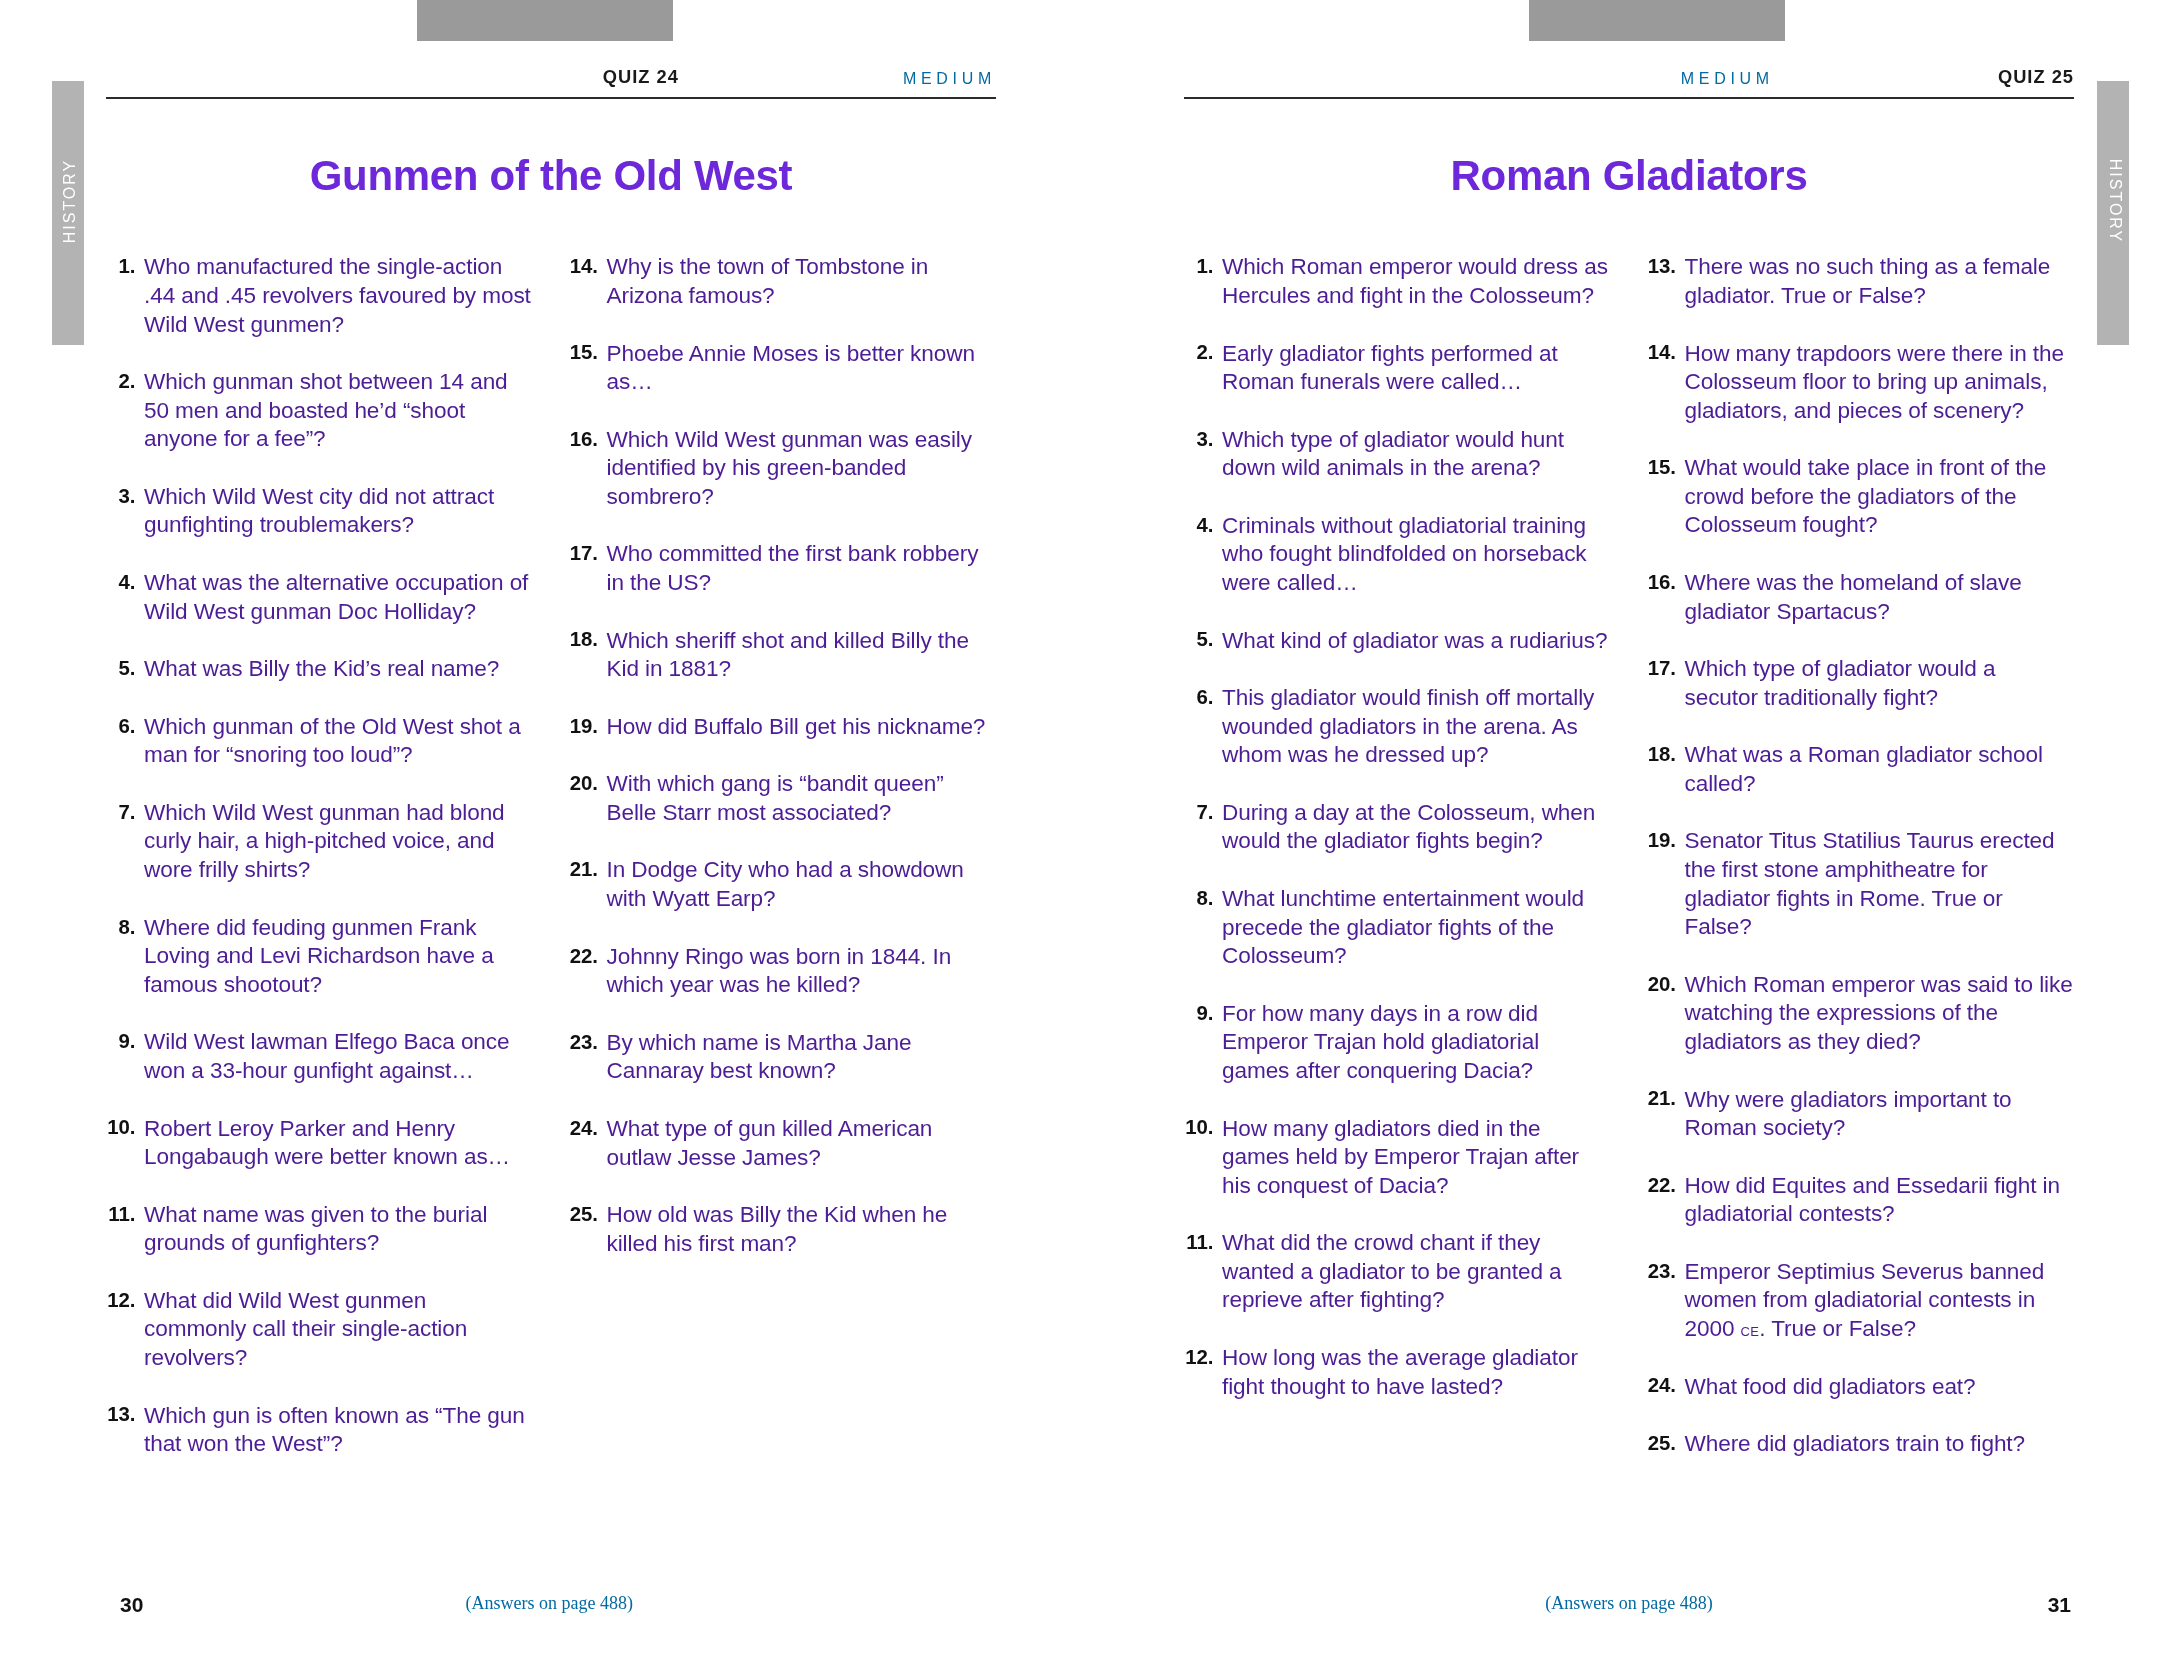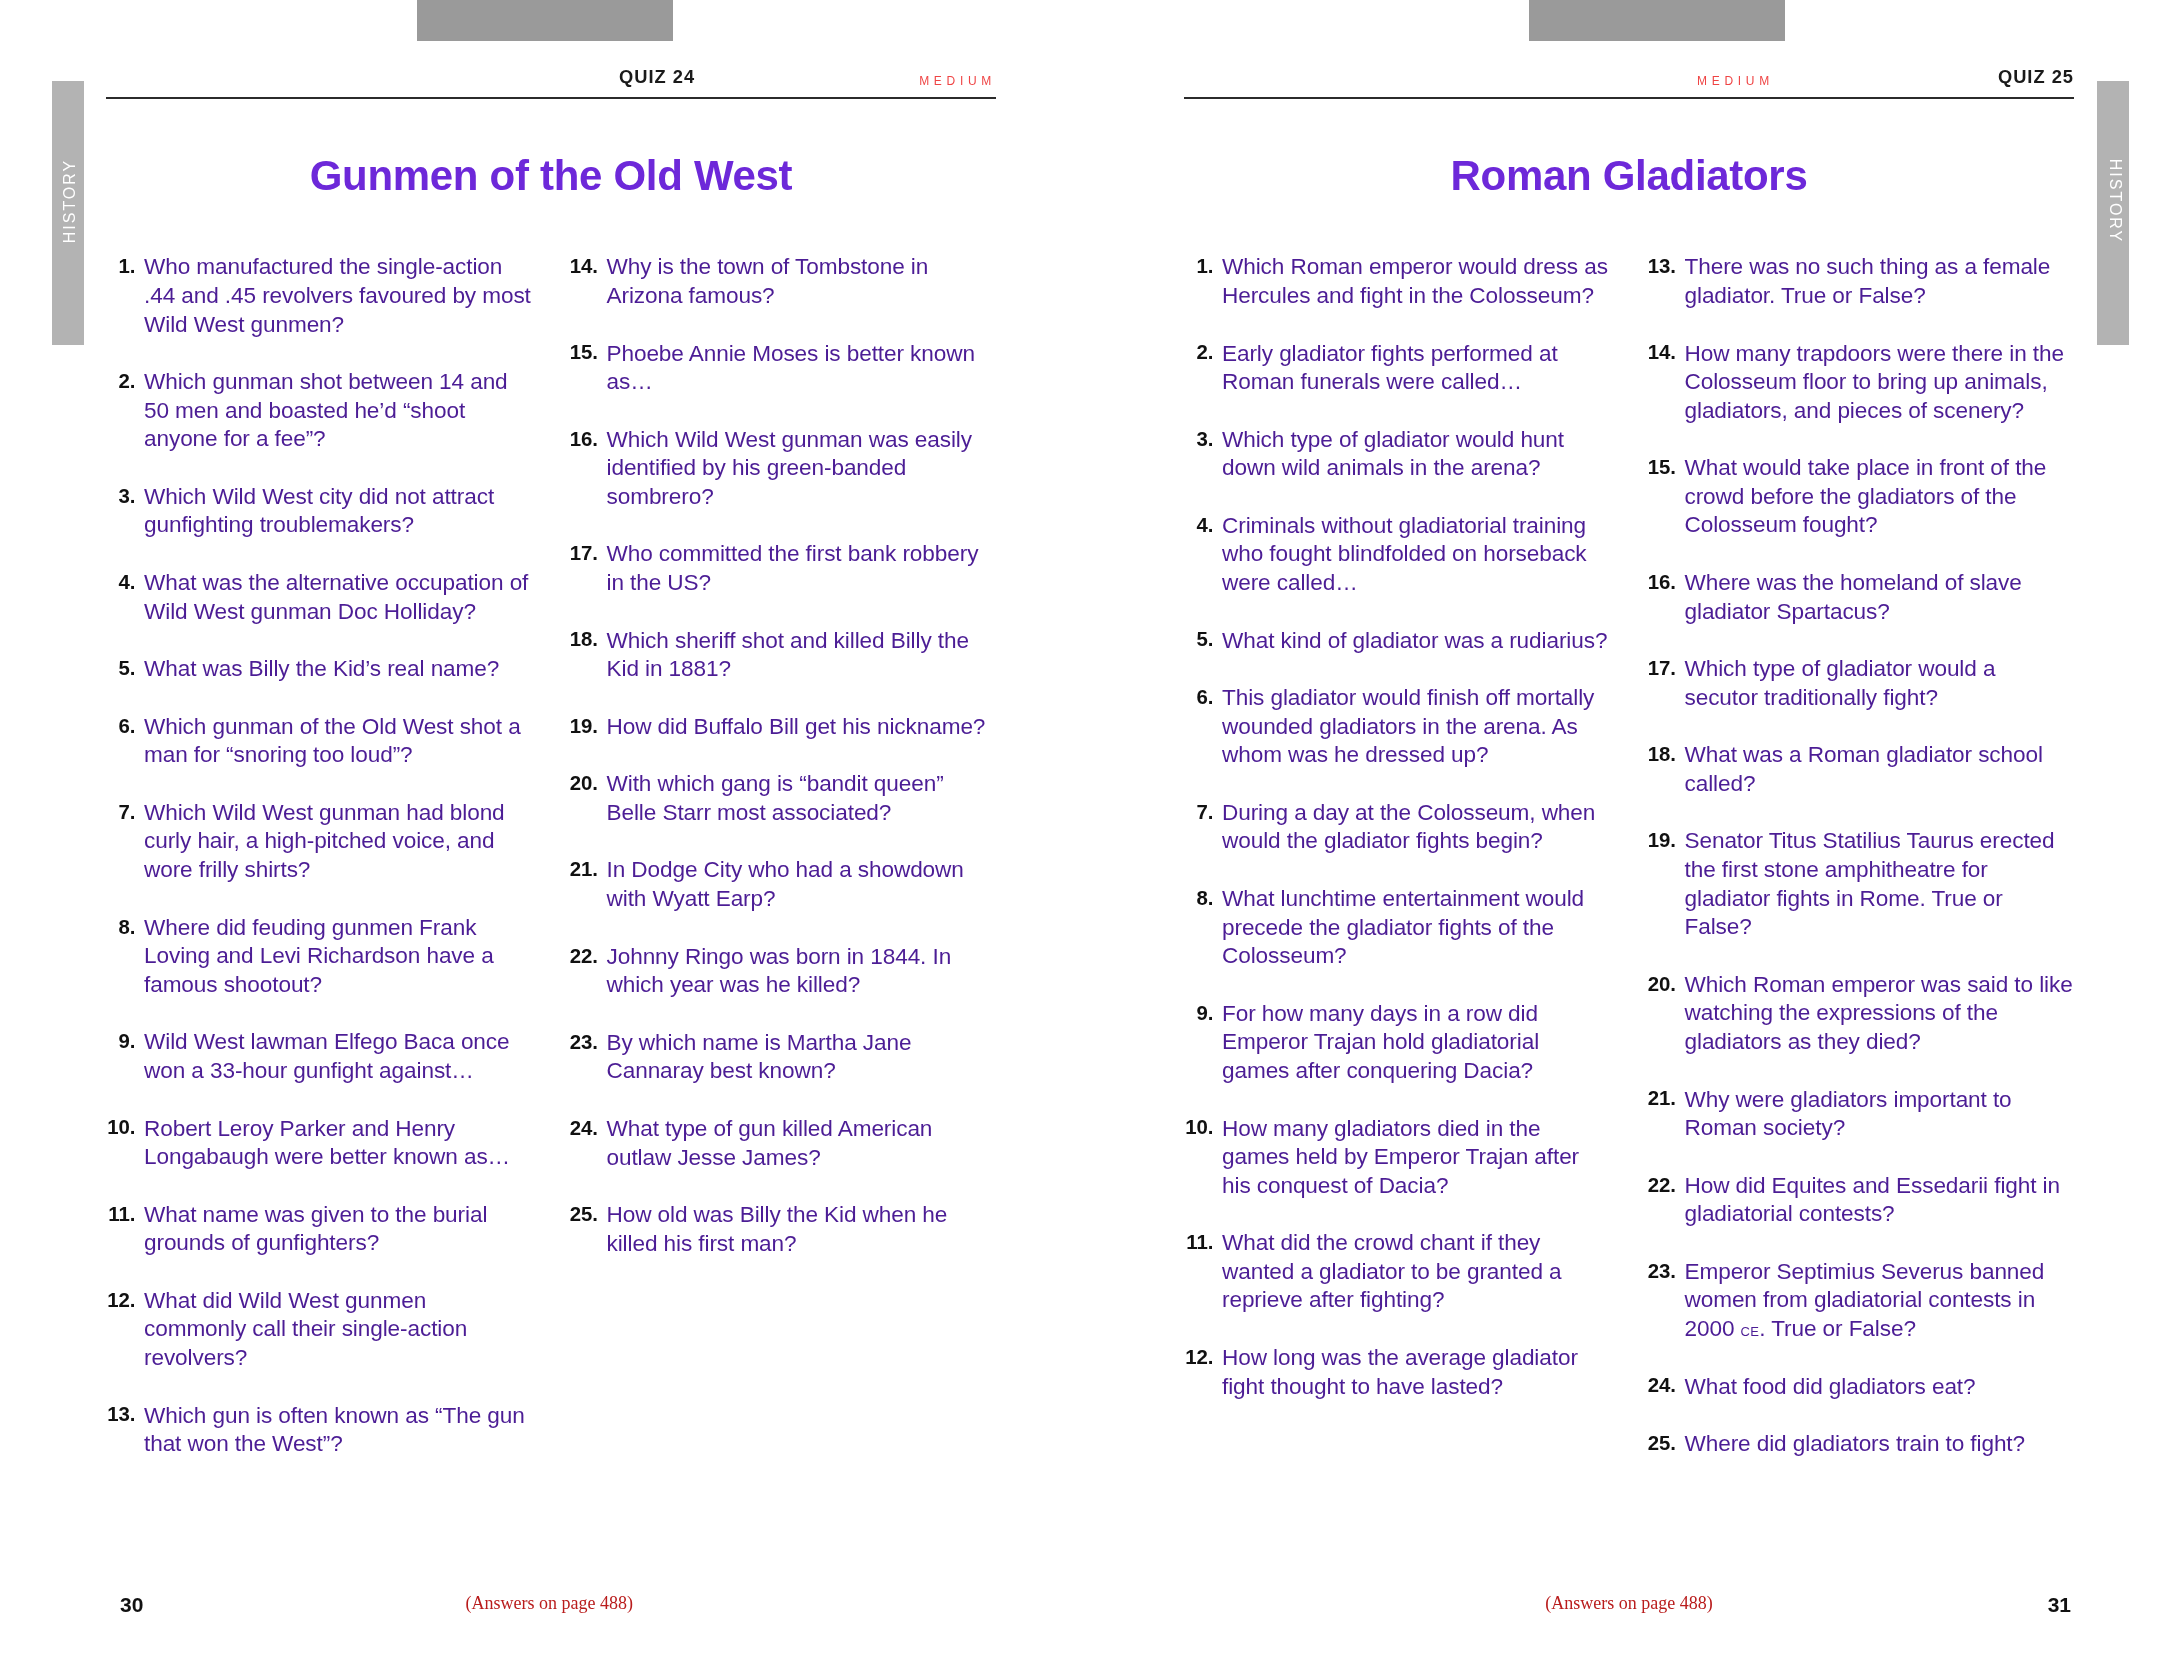--- a/index.html
+++ b/index.html
@@ -81,23 +81,23 @@
     padding-bottom: 9.4px;
     font-family: "Liberation Sans", sans-serif;
   }
   .runhead .quiz {
     font-size: 18.3px;
     font-weight: 700;
     letter-spacing: 1px;
     color: #1a1a1a;
   }
   .runhead .level {
-    font-size: 12px;
+    font-size: 16px;
     letter-spacing: 4.7px;
-    color: #ef4444;
+    color: #0369a1;
     font-weight: 400;
   }
   .runhead-left { justify-content: flex-end; }
   .runhead-left .level { margin-left: 224px; }
   .runhead-right { justify-content: flex-end; }
   .runhead-right .level { margin-right: 224px; }
 
   .quiz-title {
     font-family: "Liberation Sans", sans-serif;
     font-weight: 700;
@@ -156,21 +156,21 @@
     color: #111111;
     bottom: 0;
   }
   .folio.left { left: 120px; }
   .folio.right { right: 109px; }
   .answers-note {
     position: absolute;
     bottom: 2.6px;
     font-family: "Liberation Serif", serif;
     font-size: 18px;
-    color: #b91c1c;
+    color: #0369a1;
     width: 100%;
     text-align: center;
   }
   .answers-note.left-pg { padding-left: 8.5px; }
   .answers-note.right-pg { padding-right: 12px; }
 
   .gutter {
     position: absolute;
     left: 1090px;
     top: 0;

